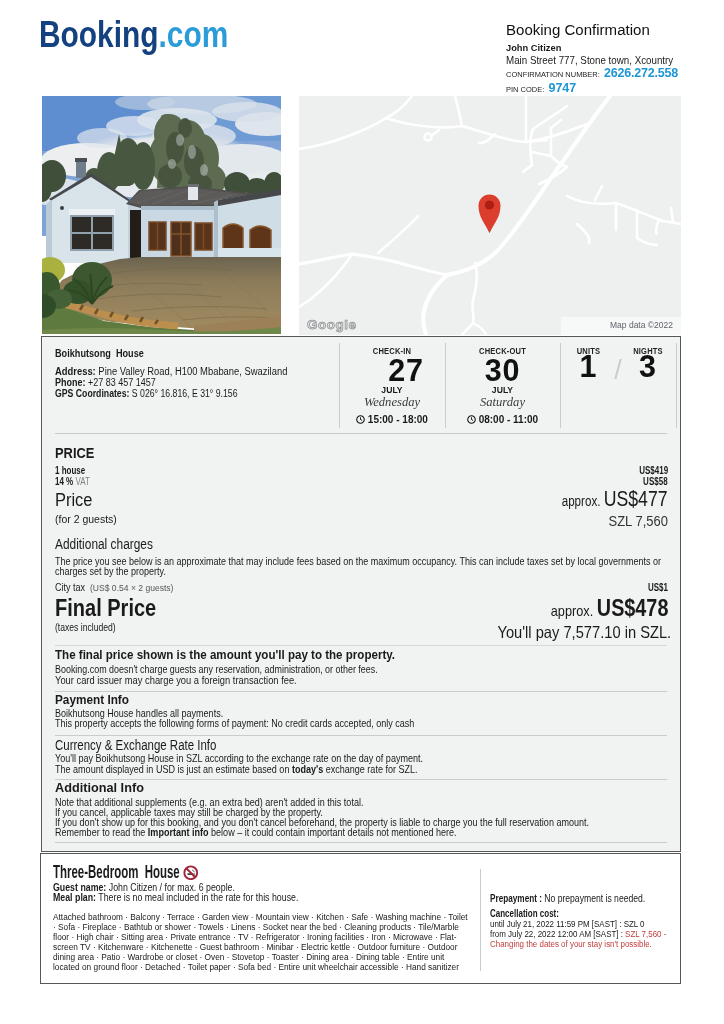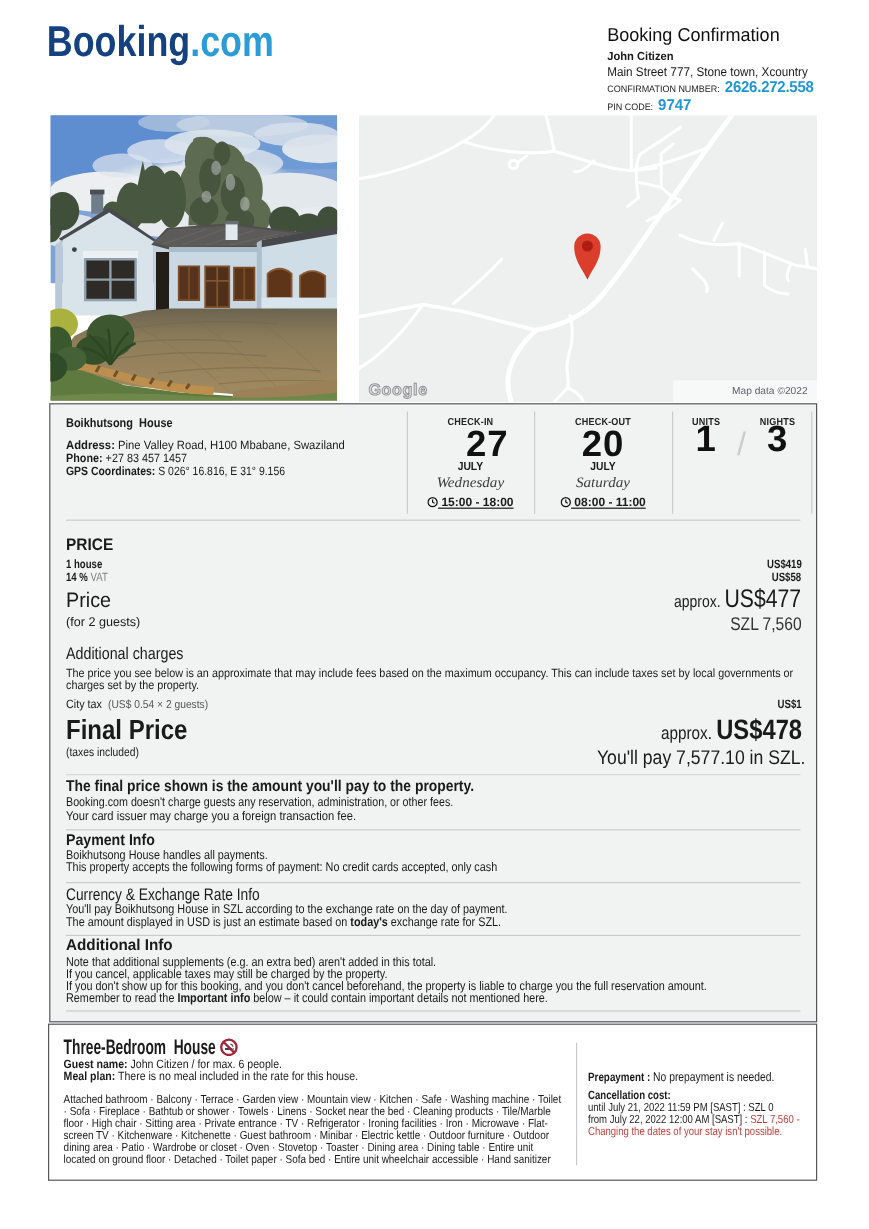--- a/index.html
+++ b/index.html
@@ -8,21 +8,21 @@
 .b{font-weight:bold;}
 .blue{color:#1e96d5;font-weight:bold;}
 .sep{position:absolute;height:1px;background:#c9ccca;}
 .vsep{position:absolute;width:1px;background:#c9ccca;}
 .rv{position:absolute;right:56px;text-align:right;white-space:nowrap;transform-origin:100% 0;line-height:1.15;}
 .col{position:absolute;text-align:center;transform-origin:50% 0;}
 .lbl{font-size:8.4px;font-weight:bold;letter-spacing:.2px;color:#222;}
 .big{font-size:30.5px;font-weight:bold;line-height:25px;color:#111;letter-spacing:0.8px;}
 .mon{font-size:9.8px;font-weight:bold;margin-top:0.5px;transform:scaleX(0.88);}
 .day{font-family:"Liberation Serif",serif;font-style:italic;font-size:12px;color:#3a3a3a;margin-top:0px;transform:scaleX(1.05);}
-.tm{font-size:10px;font-weight:bold;margin-top:4px;text-decoration:underline;}
+.tm{font-size:10px;font-weight:bold;margin-top:4px;}
 </style>
 </head>
 <body>
 
 <div class="a" id="logo" style="left:39px;top:13.5px;font-size:36px;font-weight:bold;color:#14417f;transform:scaleX(0.83);">Booking<span style="color:#2b9cd8;">.com</span></div>
 
 <div class="a" style="left:506px;top:21px;font-size:15.5px;color:#111;transform:scaleX(0.97);">Booking Confirmation</div>
 <div class="a b" style="left:506px;top:41.5px;font-size:9.8px;transform:scaleX(0.95);">John Citizen</div>
 <div class="a" style="left:506px;top:54px;font-size:10.5px;transform:scaleX(0.93);">Main Street 777, Stone town, Xcountry</div>
 <div class="a" style="left:506px;top:65.5px;font-size:7.8px;color:#222;transform:scaleX(0.96);">CONFIRMATION NUMBER:&nbsp; <span class="blue" style="font-size:13px;letter-spacing:-0.2px;">2626.272.558</span></div>
@@ -224,21 +224,21 @@
   <div class="mon">JULY</div>
   <div class="day">Wednesday</div>
   <div class="tm"><svg width="9" height="9" viewBox="0 0 10 10" style="vertical-align:-1px;">
         <circle cx="5" cy="5" r="4.2" fill="none" stroke="#111" stroke-width="1.2"></circle>
         <path d="M5 2.6 V5 L6.8 6" fill="none" stroke="#111" stroke-width="1.1"></path>
       </svg> 15:00 - 18:00</div>
 </div>
 
 <div class="col" style="left:445px;top:345.5px;width:115px;">
   <div class="lbl" style="transform:scaleX(0.9);">CHECK-OUT</div>
-  <div class="big" style="margin-top:2.5px;">20</div>
+  <div class="big" style="margin-top:2.5px;">30</div>
   <div class="mon">JULY</div>
   <div class="day">Saturday</div>
   <div class="tm"><svg width="9" height="9" viewBox="0 0 10 10" style="vertical-align:-1px;">
         <circle cx="5" cy="5" r="4.2" fill="none" stroke="#111" stroke-width="1.2"></circle>
         <path d="M5 2.6 V5 L6.8 6" fill="none" stroke="#111" stroke-width="1.1"></path>
       </svg> 08:00 - 11:00</div>
 </div>
 
 <div class="col lbl" style="left:560px;top:345.5px;width:57px;transform:scaleX(0.9);">UNITS</div>
 <div class="col lbl" style="left:619px;top:345.5px;width:58px;transform:scaleX(0.9);">NIGHTS</div>

